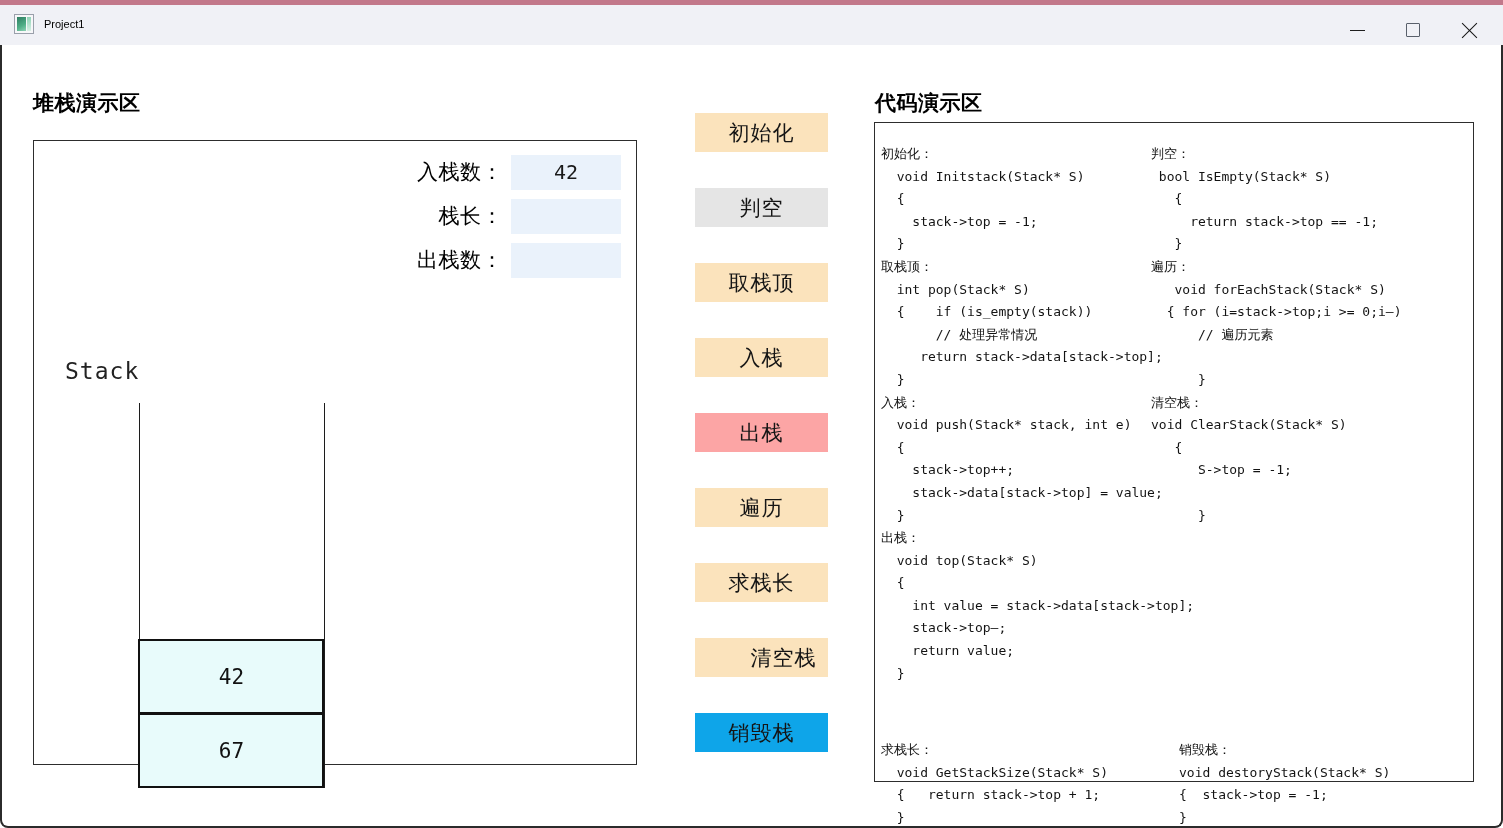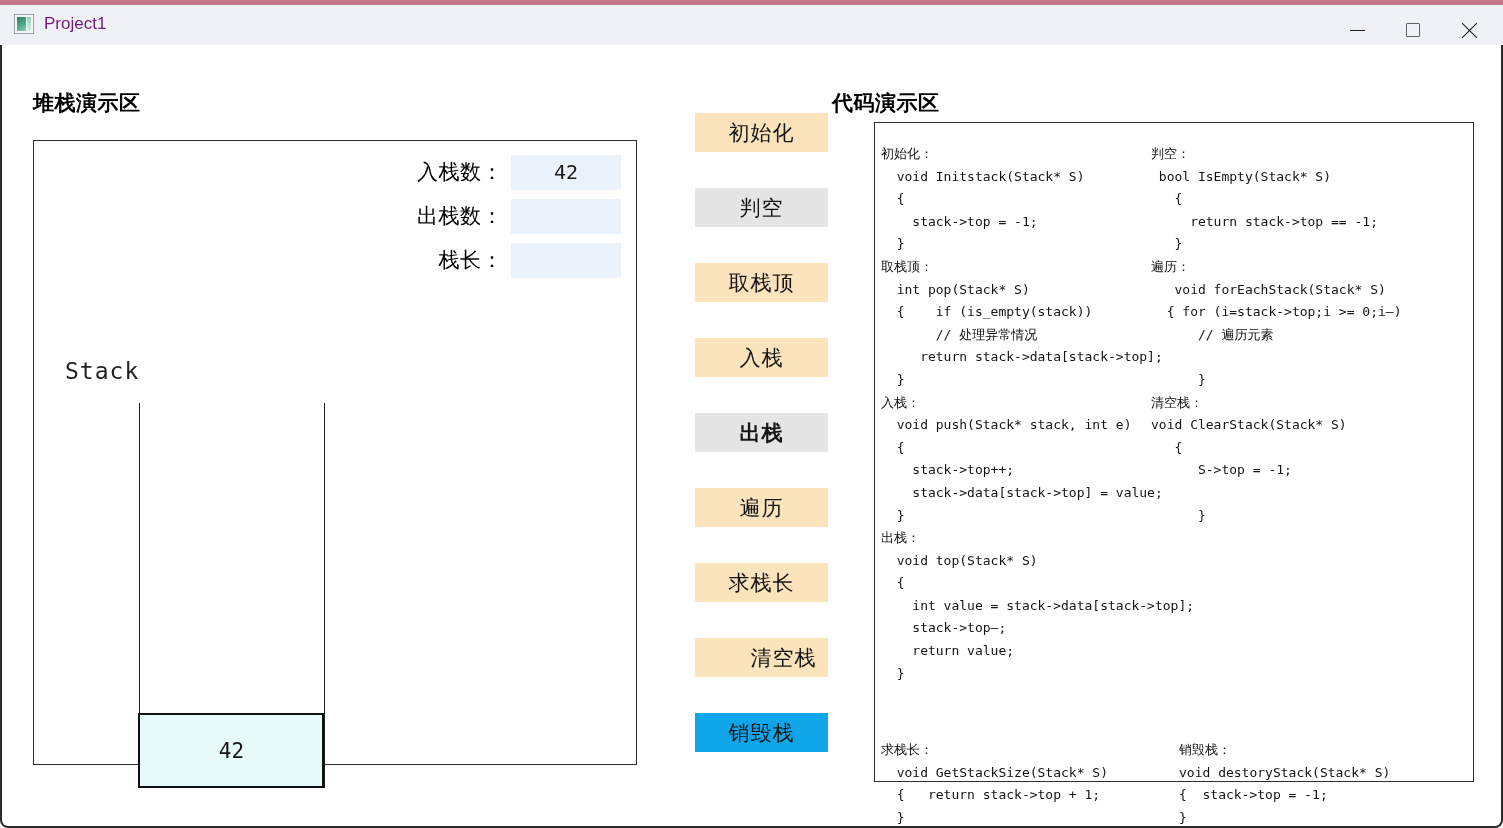--- a/index.html
+++ b/index.html
@@ -49,22 +49,22 @@
     width: 9px; height: 14px;
     background: linear-gradient(150deg, #2f7d62 0%, #4fae86 60%, #8fd3b6 100%);
   }
   #app-icon .glyph-right {
     position: absolute;
     left: 12px; top: 2px;
     width: 4px; height: 14px;
     background: linear-gradient(180deg, #8fd3b6 0%, #d7f0e4 100%);
   }
   #window-title {
-    font-size: 17px;
-    color: #701a75;
+    font-size: 11px;
+    color: #000000;
     line-height: 20px;
     white-space: nowrap;
   }
   .win-btn {
     position: absolute;
     top: 5px;
     width: 56px;
     height: 40px;
     display: flex;
     align-items: center;
@@ -119,21 +119,21 @@
   
   .section-title {
     position: absolute;
     font-size: 21px;
     color: #000000;
     white-space: nowrap;
     letter-spacing: 0.5px;
     font-weight: bold;
   }
   #stack-area-title { left: 31px; top: 44px; }
-  #code-area-title  { left: 830px; top: 44px; }
+  #code-area-title  { left: 873px; top: 44px; }
 
   
   #stack-panel {
     position: absolute;
     left: 31px; top: 95px;
     width: 604px;
     height: 625px;
     border: 1.5px solid #2d2d2d;
     background: #ffffff;
     box-sizing: border-box;
@@ -298,44 +298,45 @@
     <div class="section-title" id="stack-area-title">堆栈演示区</div>
 
     <div id="stack-panel">
 
       <div id="counter-rows">
         <div class="counter-row">
           <span class="counter-label">入栈数：</span>
           <span class="counter-field" style="background: rgb(234, 242, 251);">42</span>
         </div>
         <div class="counter-row">
+          <span class="counter-label">栈长：</span>
+          <span class="counter-field" style="background: rgb(234, 242, 251);"></span>
+        </div>
+        <div class="counter-row">
           <span class="counter-label">出栈数：</span>
           <span class="counter-field" style="background: rgb(234, 242, 251);"></span>
         </div>
-        <div class="counter-row">
-          <span class="counter-label">栈长：</span>
-          <span class="counter-field" style="background: rgb(234, 242, 251);"></span>
-        </div>
       </div>
 
       <div id="stack-caption">Stack</div>
 
       <div id="stack-container">
         <div id="stack-cells">
             <div class="stack-cell" style="background: rgb(232, 251, 251);">42</div>
+            <div class="stack-cell" style="background: rgb(232, 251, 251);">67</div>
           </div>
       </div>
     </div>
 
     <div id="button-column">
         <button class="op-button" style="background: rgb(251, 227, 188);">初始化</button>
         <button class="op-button" style="background: #e5e5e5;">判空</button>
         <button class="op-button" style="background: rgb(251, 227, 188);">取栈顶</button>
         <button class="op-button" style="background: rgb(251, 227, 188);">入栈</button>
-        <button class="op-button" style="background: #e5e5e5; font-weight: bold;">出栈</button>
+        <button class="op-button" style="background: #fca5a5;">出栈</button>
         <button class="op-button" style="background: rgb(251, 227, 188);">遍历</button>
         <button class="op-button" style="background: rgb(251, 227, 188);">求栈长</button>
         <button class="op-button" style="background: rgb(251, 227, 188); padding-left: 44px;">清空栈</button>
         <button class="op-button" style="background: #0ea5e9;">销毁栈</button>
       </div>
 
     <div class="section-title" id="code-area-title">代码演示区</div>
 
     <div id="code-panel"></div>
     <div id="code-layer" style="position:absolute;left:872px;top:77px;">

